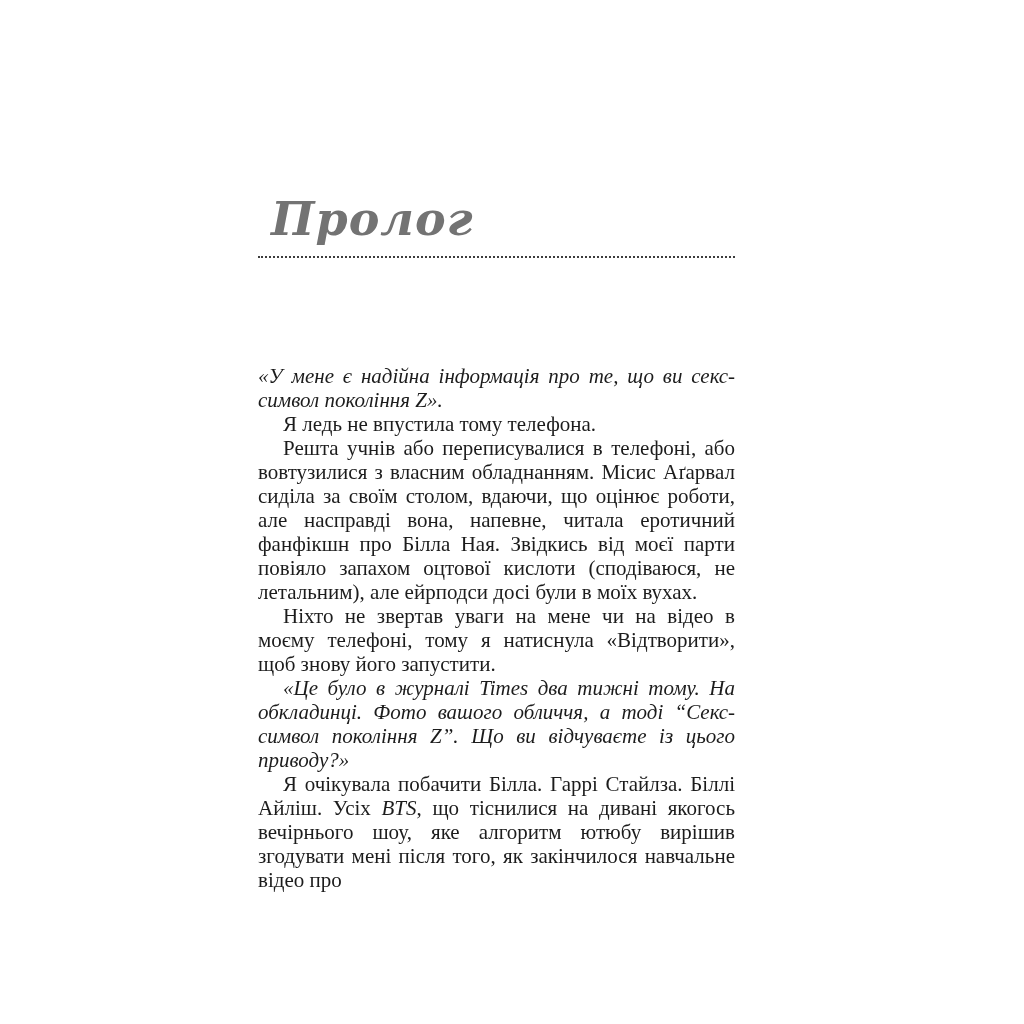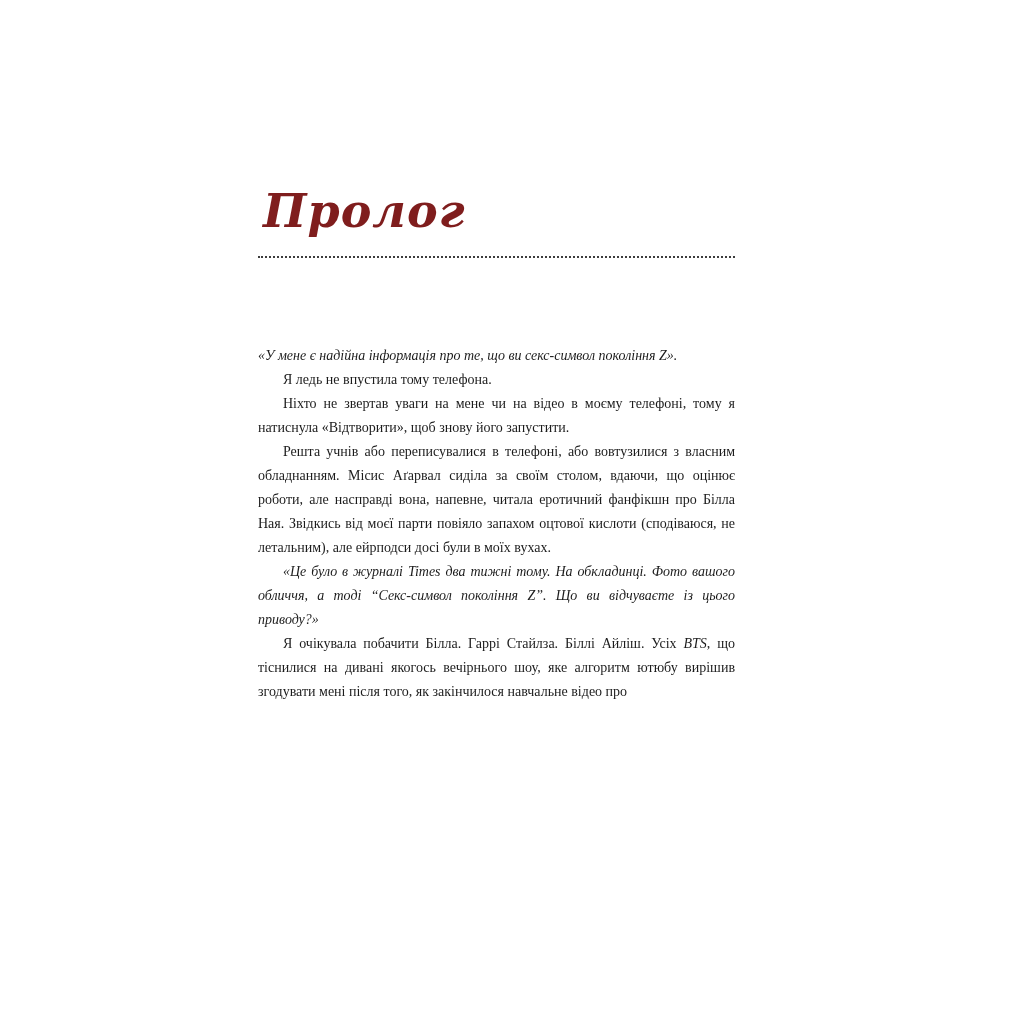--- a/index.html
+++ b/index.html
@@ -12,43 +12,43 @@
     width: 1024px;
     height: 1024px;
     background: #ffffff;
     overflow: hidden;
     font-family: "Liberation Serif", serif;
   }
   .chapter-title {
     position: absolute;
     left: 255px;
     top: 178px;
-    margin: 8px;
+    margin: 16px;
     font-family: "DejaVu Serif", serif;
     font-style: italic;
     font-weight: 700;
     font-size: 46px;
     line-height: 1.1;
     letter-spacing: 1px;
-    color: #7f1d1d;
+    color: #737373;
   }
   .dotted-rule {
     position: absolute;
     left: 258px;
     top: 256px;
     width: 477px;
     height: 0;
     border-top: 2px dotted #3c3c3c;
   }
   .text-block {
     position: absolute;
     left: 258px;
-    top: 344px;
+    top: 364px;
     width: 477px;
-    font-size: 14px;
+    font-size: 21px;
     line-height: 24px;
     color: #1c1c1c;
     text-align: justify;
     hyphens: auto;
     -webkit-hyphens: auto;
   }
   .para {
     margin: 0;
     text-indent: 25px;
   }
@@ -68,22 +68,22 @@
 
   <div class="dotted-rule"></div>
 
   <div class="text-block">
 
     <p class="para no-indent italic">«У мене є надійна інформація про те, що ви секс-символ покоління Z».</p>
 
     <p class="para">Я ледь не впустила тому телефона.</p>
 
 
+    <p class="para">Решта учнів або переписувалися в телефоні, або вовтузилися з власним обладнанням. Місис Аґарвал сиділа за своїм столом, вдаючи, що оцінює роботи, але насправді вона, напевне, читала еротичний фанфікшн про Білла Ная. Звідкись від моєї парти повіяло запахом оцтової кислоти (сподіваюся, не летальним), але ейрподси досі були в моїх вухах.</p>
+
     <p class="para">Ніхто не звертав уваги на мене чи на відео в моєму телефоні, тому я натиснула «Відтворити», щоб знову його запустити.</p>
-
-    <p class="para">Решта учнів або переписувалися в телефоні, або вовтузилися з власним обладнанням. Місис Аґарвал сиділа за своїм столом, вдаючи, що оцінює роботи, але насправді вона, напевне, читала еротичний фанфікшн про Білла Ная. Звідкись від моєї парти повіяло запахом оцтової кислоти (сподіваюся, не летальним), але ейрподси досі були в моїх вухах.</p>
 
     <p class="para italic">«Це було в журналі Times два тижні тому. На обкладинці. Фото вашого обличчя, а тоді “Секс-символ покоління Z”. Що ви відчуваєте із цього приводу?»</p>
 
     <p class="para"><span>Я очікувала побачити Білла. Гаррі Стайлза. Біллі Айліш. Усіх </span><em>BTS</em><span>, що тіснилися на дивані якогось вечірнього шоу, яке алгоритм ютюбу вирішив згодувати мені після того, як закінчилося навчальне відео про</span></p>
 
   </div>
 </div>
 
 </body></html>

